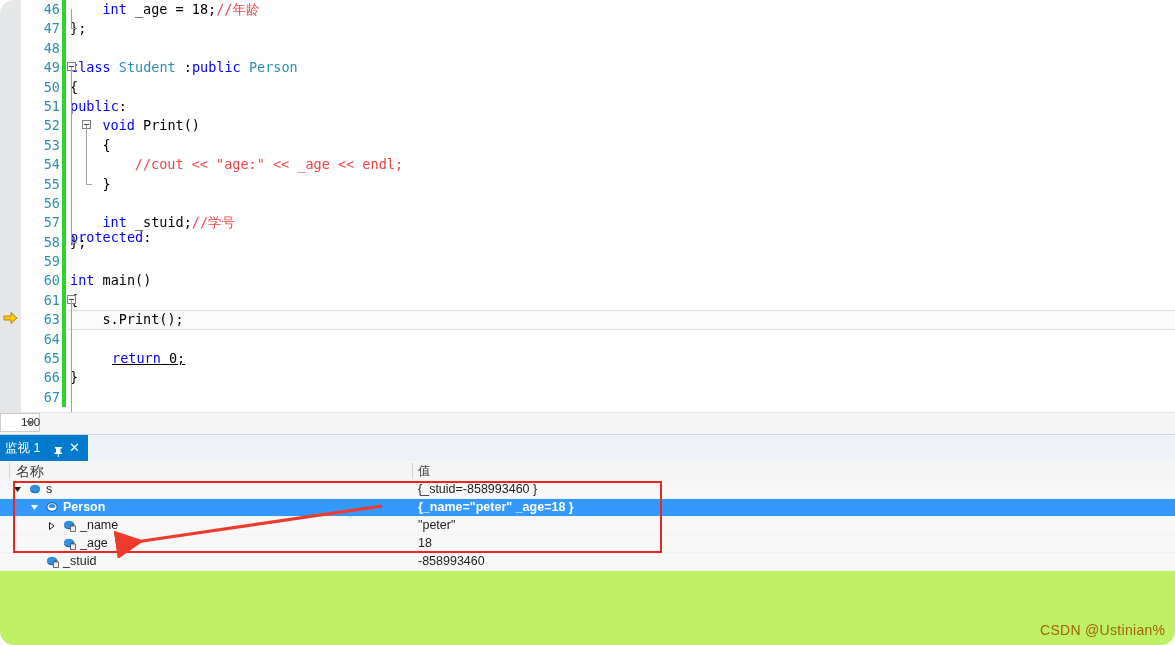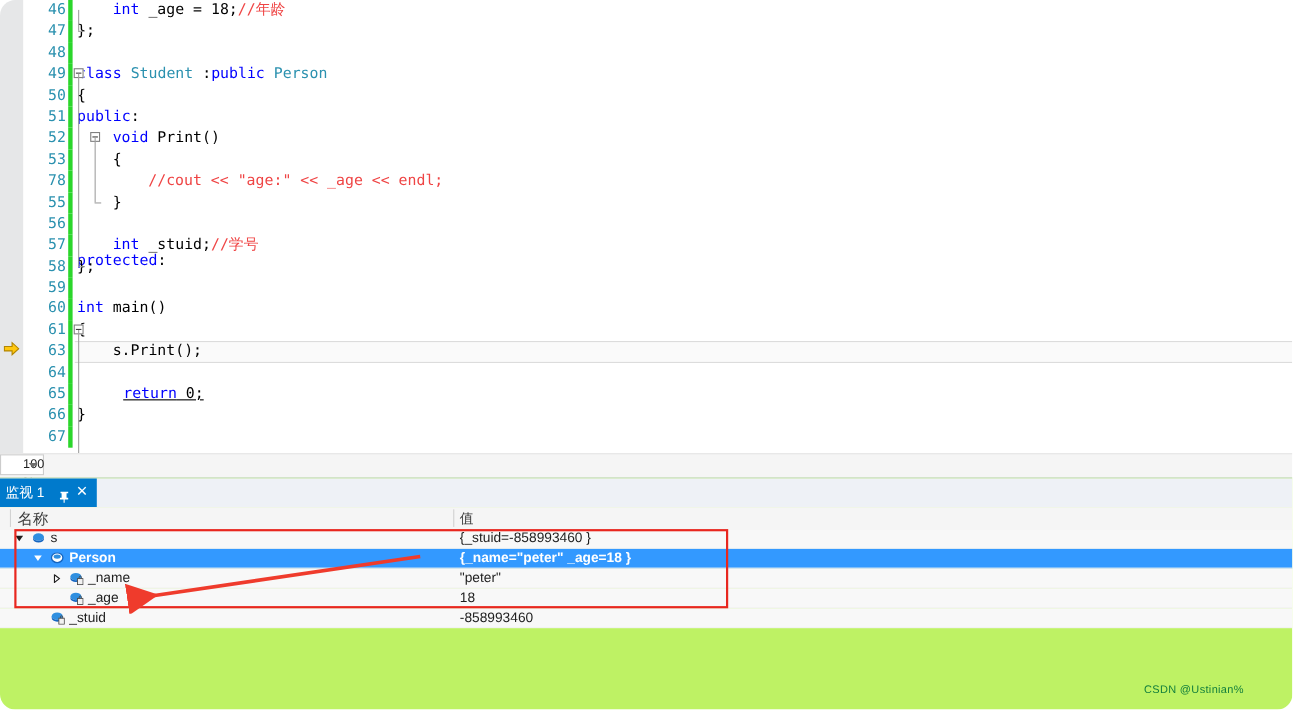--- a/index.html
+++ b/index.html
@@ -286,42 +286,42 @@
     position: absolute;
     left: 100px; top: 498px;
     width: 300px; height: 60px;
     pointer-events: none;
   }
 
   
   .watermark {
     position: absolute;
     left: 1040px; top: 622px;
-    font-size: 10px;
-    color: #15803d;
+    font-size: 14px;
+    color: #a16207;
     letter-spacing: 0.3px;
   }
 </style>
 </head>
 <body>
 
 <div id="screen">
 
   <div id="editor">
     <div class="bp-margin"></div>
     <div class="code-rows" id="code-rows">
         <div class="crow"><div class="lnum">46</div><div class="changebar"></div><div class="ctext" style="left: 102.4px;"><span class="kw">int</span><span class="pln"> _age = 18;</span><span class="cmt">//年龄</span></div></div>
         <div class="crow"><div class="lnum">47</div><div class="changebar"></div><div class="ctext" style="left: 70px;"><span class="pln">};</span></div></div>
         <div class="crow"><div class="lnum">48</div><div class="changebar"></div><div class="ctext" style="left: 70px;"></div></div>
         <div class="crow"><div class="lnum">49</div><div class="changebar"></div><div class="ctext" style="left: 70px;"><span class="kw">class</span><span class="pln"> </span><span class="typ">Student</span><span class="pln"> :</span><span class="kw">public</span><span class="pln"> </span><span class="typ">Person</span></div></div>
         <div class="crow"><div class="lnum">50</div><div class="changebar"></div><div class="ctext" style="left: 70px;"><span class="pln">{</span></div></div>
         <div class="crow"><div class="lnum">51</div><div class="changebar"></div><div class="ctext" style="left: 70px;"><span class="kw">public</span><span class="pln">:</span></div></div>
         <div class="crow"><div class="lnum">52</div><div class="changebar"></div><div class="ctext" style="left: 102.4px;"><span class="kw">void</span><span class="pln"> Print()</span></div></div>
         <div class="crow"><div class="lnum">53</div><div class="changebar"></div><div class="ctext" style="left: 102.4px;"><span class="pln">{</span></div></div>
-        <div class="crow"><div class="lnum">78</div><div class="changebar"></div><div class="ctext" style="left: 134.8px;"><span class="cmt">//cout &lt;&lt; "age:" &lt;&lt; _age &lt;&lt; endl;</span></div></div>
+        <div class="crow"><div class="lnum">54</div><div class="changebar"></div><div class="ctext" style="left: 134.8px;"><span class="cmt">//cout &lt;&lt; "age:" &lt;&lt; _age &lt;&lt; endl;</span></div></div>
         <div class="crow"><div class="lnum">55</div><div class="changebar"></div><div class="ctext" style="left: 102.4px;"><span class="pln">}</span></div></div>
         <div class="crow"><div class="lnum">56</div><div class="changebar"></div><div class="ctext" style="left: 70px; margin-top: 34px;"><span class="kw">protected</span><span class="pln">:</span></div></div>
         <div class="crow"><div class="lnum">57</div><div class="changebar"></div><div class="ctext" style="left: 102.4px;"><span class="kw">int</span><span class="pln"> _stuid;</span><span class="cmt">//学号</span></div></div>
         <div class="crow"><div class="lnum">58</div><div class="changebar"></div><div class="ctext" style="left: 70px;"><span class="pln">};</span></div></div>
         <div class="crow"><div class="lnum">59</div><div class="changebar"></div><div class="ctext" style="left: 70px;"></div></div>
         <div class="crow"><div class="lnum">60</div><div class="changebar"></div><div class="ctext" style="left: 70px;"><span class="kw">int</span><span class="pln"> main()</span></div></div>
         <div class="crow"><div class="lnum">61</div><div class="changebar"></div><div class="ctext" style="left: 70px;"><span class="pln">{</span></div></div>
         <div class="crow"><div class="curline"></div><div class="exec-arrow"><svg width="15" height="14" viewBox="0 0 15 14">
               <path d="M1 5 h7 v-3.5 l6 5.5 -6 5.5 v-3.5 h-7 z" fill="#ffc70f" stroke="#b38600" stroke-width="1"></path>
             </svg></div><div class="lnum">63</div><div class="changebar"></div><div class="ctext" style="left: 102.4px;"><span class="pln">s.Print();</span></div></div>

